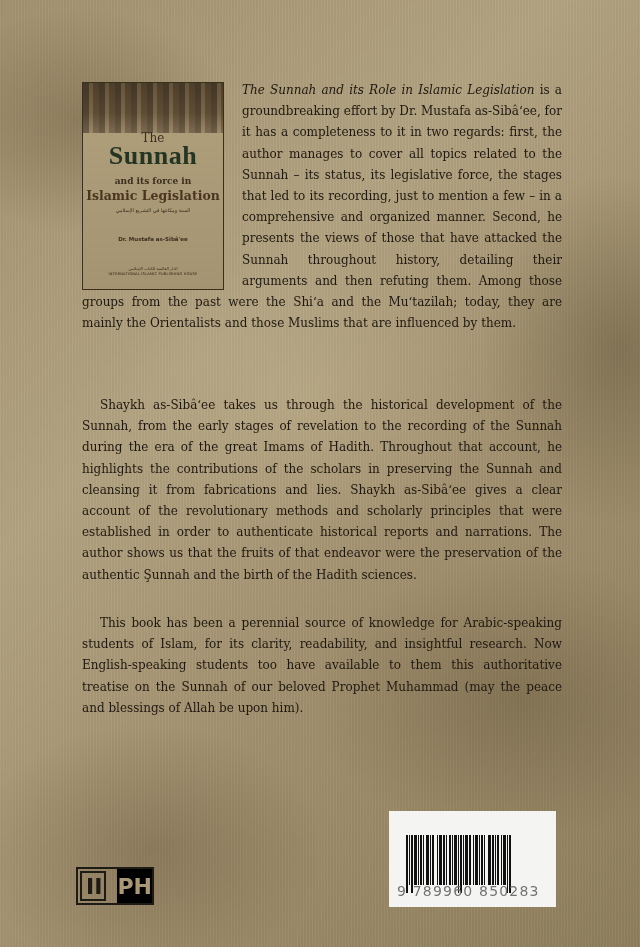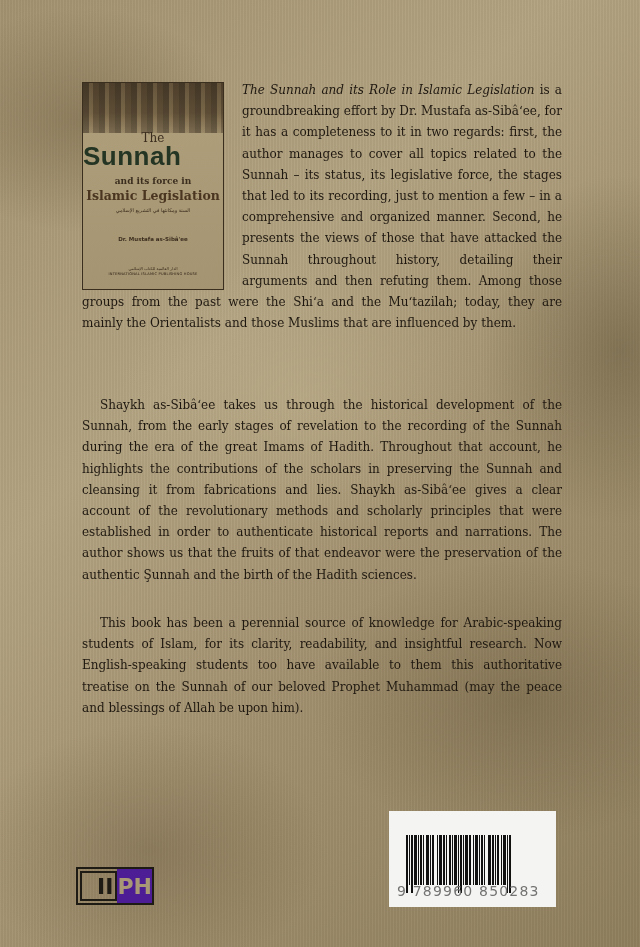--- a/index.html
+++ b/index.html
@@ -28,22 +28,22 @@
     background:
       repeating-linear-gradient(90deg, rgba(40,30,20,0.55) 0 6px, rgba(120,100,70,0.4) 6px 10px, rgba(60,45,30,0.5) 10px 16px),
       linear-gradient(180deg, #4a3c28 0%, #6e5d40 60%, rgba(160,145,115,0.0) 100%);
     opacity:0.9;
   }
   .thumb-the {
     position:absolute; top:48px; left:0; right:0; text-align:center;
     font-family:"DejaVu Serif", serif; font-weight:normal; font-size:12px; color:#3b2e1f;
   }
   .thumb-sunnah {
-    position:absolute; top:58px; left:0; right:0; text-align:left;
-    font-family:Liberation Sans, sans-serif; font-weight:bold; font-size:26px; color:#243524;
+    position:absolute; top:58px; left:0; right:0; text-align:center;
+    font-family:Liberation Serif, serif; font-weight:bold; font-size:26px; color:#243524;
     letter-spacing:0.5px;
   }
   .thumb-role {
     position:absolute; top:93px; left:0; right:0; text-align:center;
     font-family:"DejaVu Serif", serif; font-weight:bold; font-size:9px; color:#3b2e1f;
   }
   .thumb-leg {
     position:absolute; top:105px; left:0; right:0; text-align:center;
     font-family:"DejaVu Serif", serif; font-weight:bold; font-size:12.5px; color:#4a3520;
   }
@@ -85,29 +85,29 @@
     display:flex; align-items:flex-start;
   }
   .bars span { display:block; height:50px; background:#111; margin-right:1px; }
   .bars span.long { height:58px; }
   .ean {
     position:absolute; left:8px; right:4px; top:72px;
     font-family:"DejaVu Sans", sans-serif; font-size:14px; color:#737373; letter-spacing:1.2px;
   }
   .logo {
     position:absolute; left:76px; top:867px; width:78px; height:38px;
-    border:2px solid #1e1a14; box-sizing:border-box; display:flex;
+    border:2px solid #1e1a14; box-sizing:border-box; display:flex;gap:11px;
   }
   .logo-left {
     width:40px; height:100%; display:flex; align-items:center; justify-content:flex-end;
     font-family:"DejaVu Sans", sans-serif; font-weight:bold; font-size:22px; color:#1e1a14;
     border:2px solid #1e1a14; box-sizing:border-box; padding-right:2px; margin:2px 0 2px 2px; height:30px;
   }
   .logo-right {
-    flex:1; background:#4c1d95; display:flex; align-items:center;
+    flex:1; background:#000000; display:flex; align-items:center;
     font-family:"DejaVu Sans", sans-serif; font-weight:bold; font-size:22px; color:#a99876;
   }
 </style>
 </head>
 <body>
 
 <div class="p p1">
   <div class="float"></div>
   <span class="italic">The Sunnah and its Role in Islamic Legislation</span><span> is a groundbreaking effort by Dr. Mustafa as-Sibâ‘ee, for it has a completeness to it in two regards: first, the author manages to cover all topics related to the Sunnah – its status, its legislative force, the stages that led to its recording, just to mention a few – in a comprehensive and organized manner. Second, he presents the views of those that have attacked the Sunnah throughout history, detailing their arguments and then refuting them. Among those groups from the past were the Shi‘a and the Mu‘tazilah; today, they are mainly the Orientalists and those Muslims that are influenced by them.</span>
 </div>

